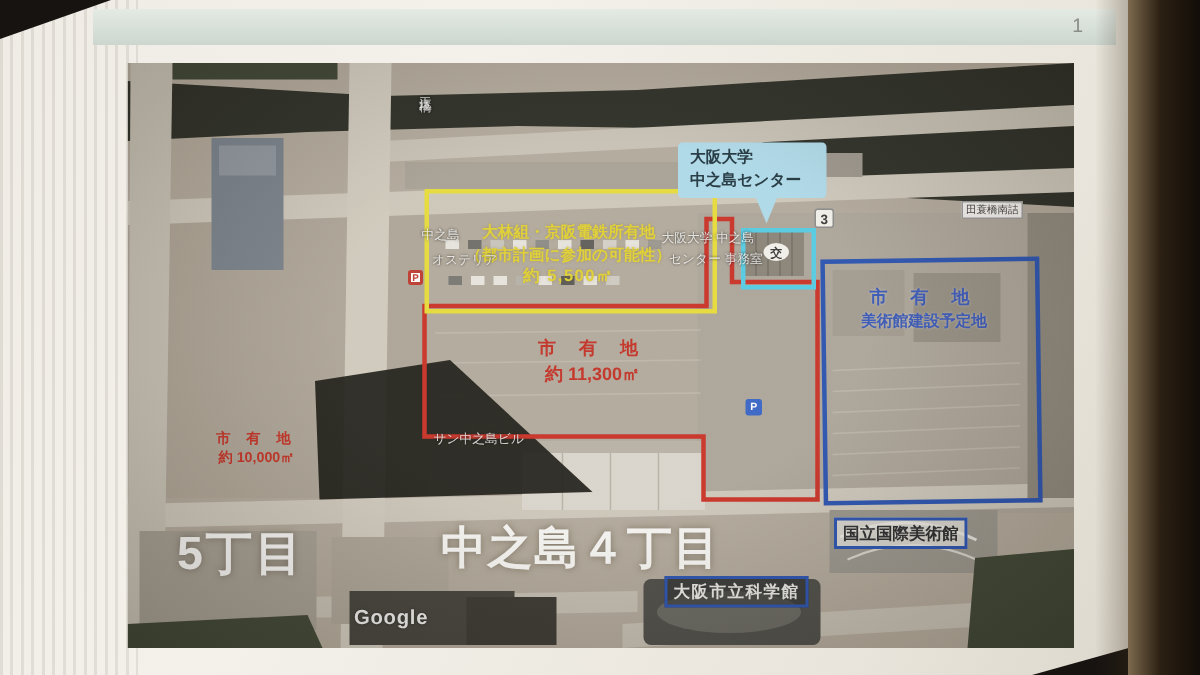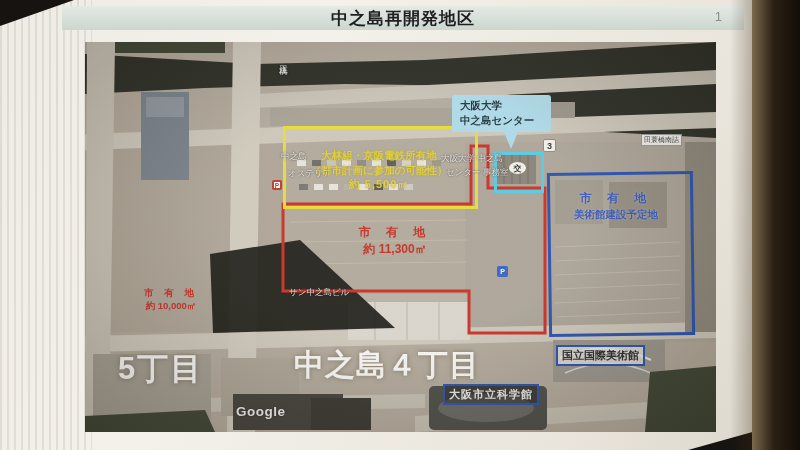--- a/index.html
+++ b/index.html
@@ -94,21 +94,20 @@
       font-size:13.5px;font-weight:bold;letter-spacing:.5px;text-shadow:0 0 2px rgba(0,0,0,.5);}
 </style>
 </head>
 <body>
 
 <div class="scene">
   <div class="paper">
     <div class="stripes"></div>
 
     <div class="header-bar">
-      <span class="title">中之島再開発地区</span>
       <span class="pagenum">1</span>
     </div>
 
     <div class="map">
 
       <svg class="bg" viewBox="0 0 631 390" preserveAspectRatio="none">
         <rect width="631" height="390" fill="#b3a999"></rect>
         <rect x="0" y="100" width="200" height="190" fill="#aaa291" opacity=".6"></rect>
         <rect x="380" y="100" width="251" height="200" fill="#a79f94" opacity=".5"></rect>
 

